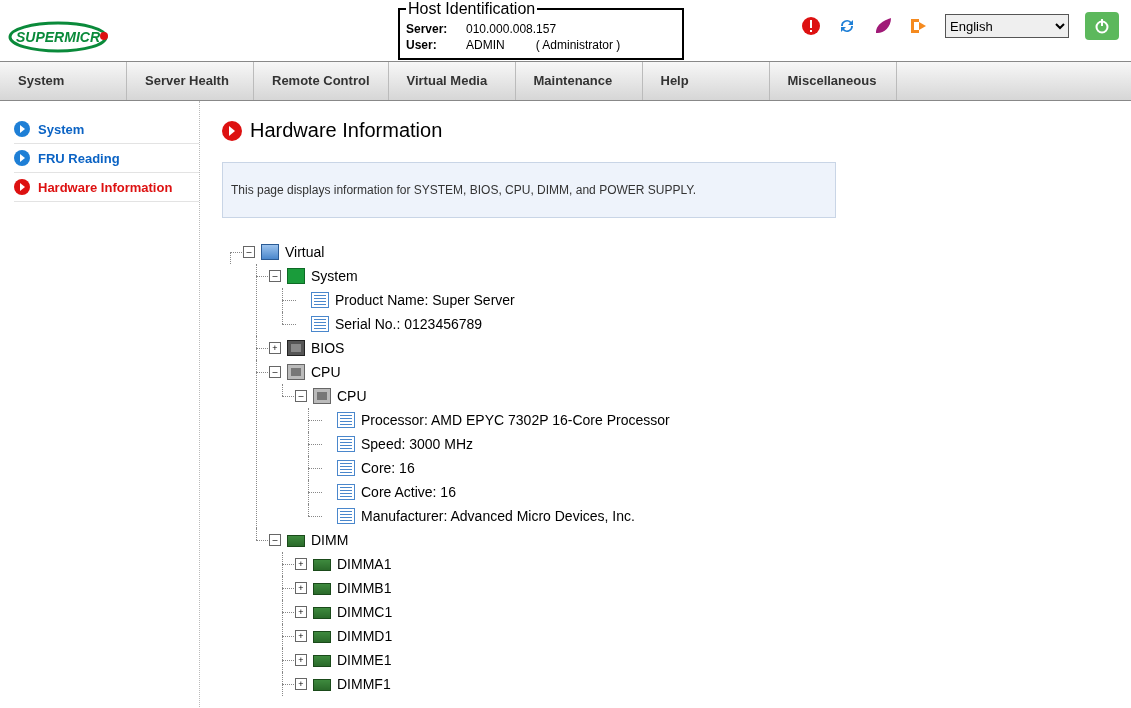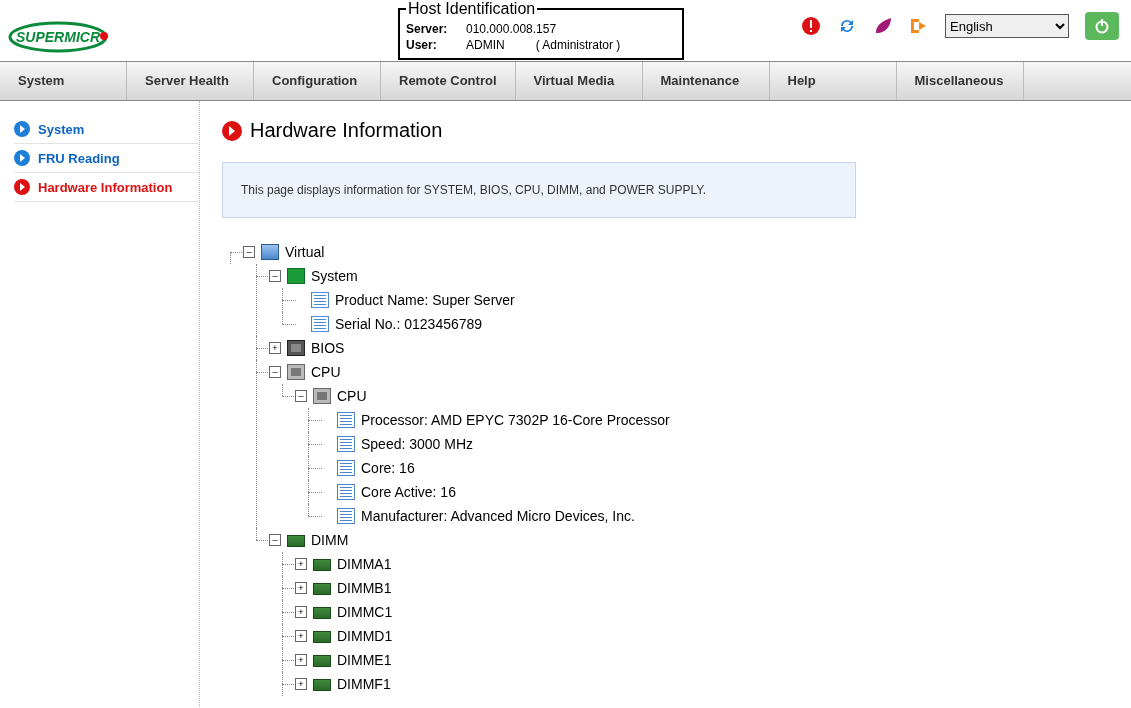--- a/index.html
+++ b/index.html
@@ -21,21 +21,21 @@
   .content{display:flex}
   .sidebar{width:185px;padding:14px 0 0 14px;border-right:1px dotted #bbb;min-height:600px}
   .sidebar a{display:flex;align-items:center;gap:8px;padding:6px 0;border-bottom:1px solid #e3e3e3;text-decoration:none;color:#0b63c4;font-size:13px;font-weight:bold}
   .sidebar a.active{color:#d11}
   .arrow-circ{width:16px;height:16px;border-radius:50%;display:inline-flex;align-items:center;justify-content:center}
   .arrow-circ.blue{background:#1e7fd6}
   .arrow-circ.red{background:#d11}
   .arrow-circ svg{display:block}
   .main{flex:1;padding:18px 22px}
   h1{display:flex;align-items:center;gap:8px;font-size:20px;font-weight:normal;margin:0 0 20px 0}
-  .infobox{background:#eef3fb;border:1px solid #c9d5e6;padding:20px 18px;font-size:12px;color:#333;max-width:596px}
+  .infobox{background:#eef3fb;border:1px solid #c9d5e6;padding:20px 8px;font-size:12px;color:#333;max-width:596px}
   .tree{margin-top:22px;font-size:14px;line-height:24px}
   .tree ul{list-style:none;margin:0;padding:0}
   .tree li{position:relative;padding-left:26px}
   .tree li::before{content:"";position:absolute;left:8px;top:0;bottom:0;border-left:1px dotted #888}
   .tree li::after{content:"";position:absolute;left:8px;top:12px;width:14px;border-top:1px dotted #888}
   .tree > ul > li::before{top:12px}
   .tree li.last::before{height:12px}
   .node{display:flex;align-items:center;gap:6px;white-space:nowrap}
   .toggle{width:10px;height:10px;border:1px solid #666;display:inline-flex;align-items:center;justify-content:center;font-size:9px;line-height:9px;background:#fff;margin-left:-5px;z-index:1;position:relative}
   .toggle.spacer{border:none;background:transparent}
@@ -108,21 +108,20 @@
           <circle cx="8" cy="9" r="5.5" fill="none" stroke="#fff" stroke-width="2"></circle>
           <rect x="7" y="1" width="2" height="7" fill="#fff"></rect>
         </svg>
     </span>
   </div>
 </div>
 
 <div class="mainnav">
   <div class="tab">System</div>
   <div class="tab">Server Health</div>
-  <div class="tab">Configuration</div>
   <div class="tab">Remote Control</div>
   <div class="tab">Virtual Media</div>
   <div class="tab">Maintenance</div>
   <div class="tab">Help</div>
   <div class="tab">Miscellaneous</div>
   <div class="tab" style="flex:1;border-right:none"></div>
 </div>
 
 <div class="content">
   <div class="sidebar">

